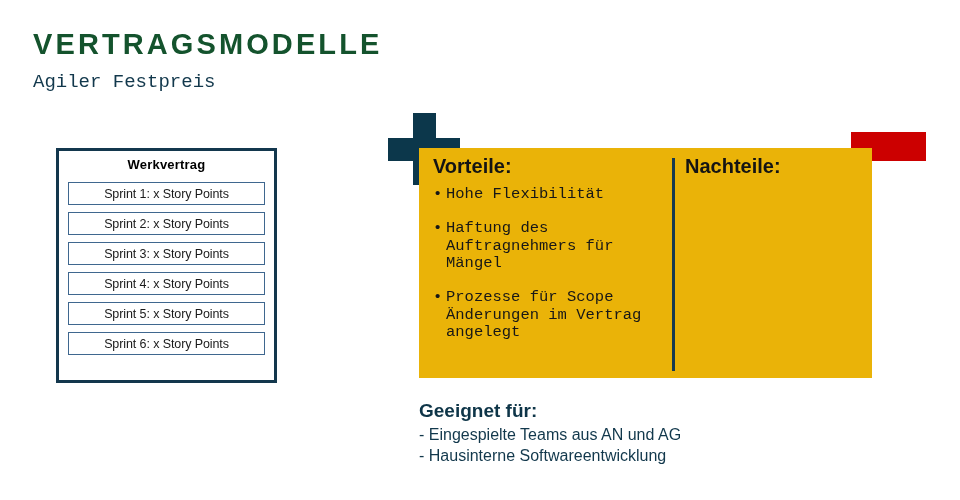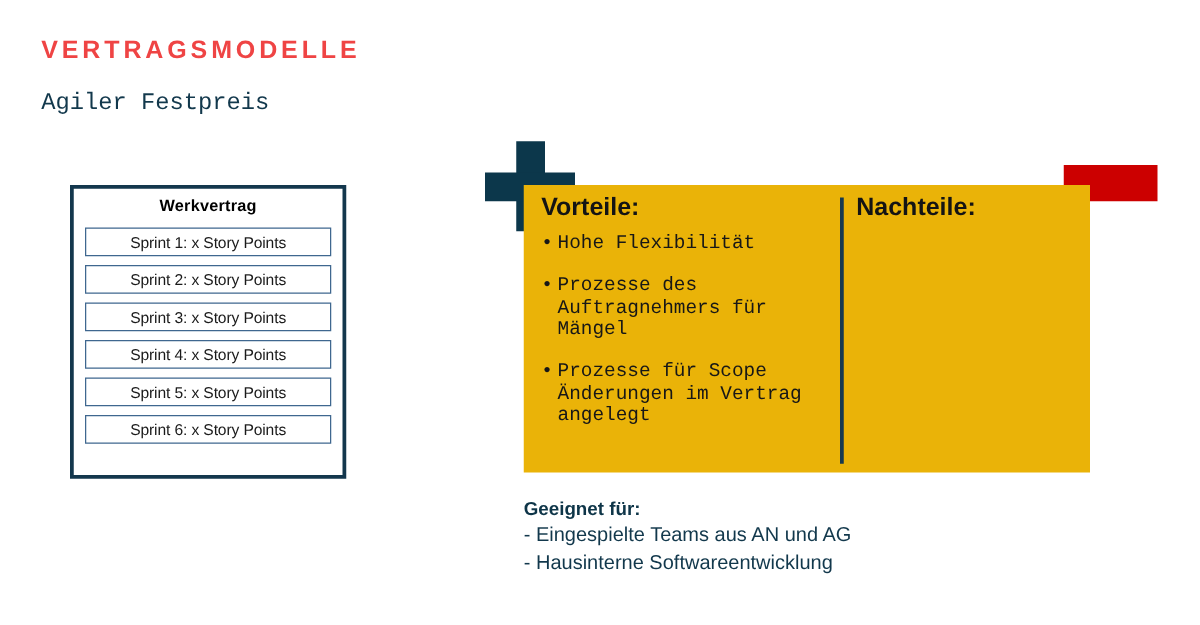--- a/index.html
+++ b/index.html
@@ -21,24 +21,24 @@
     width: 960px;
     height: 500px;
     background: #ffffff;
   }
 
   
   .title {
     position: absolute;
     left: 33px;
     top: 29px;
-    font-size: 20px;
+    font-size: 29px;
     font-weight: bold;
     letter-spacing: 3.1px;
-    color: #ef4444;
+    color: #14532d;
     line-height: 1.1;
     white-space: nowrap;
   }
   .subtitle {
     position: absolute;
     left: 33px;
     top: 71px;
     font-size: 19px;
     font-weight: normal;
     color: #12384c;
@@ -184,21 +184,21 @@
   }
 
   
   .suited {
     position: absolute;
     left: 419px;
     top: 398px;
     width: 520px;
   }
   .suited-heading {
-    font-size: 15px;
+    font-size: 19px;
     font-weight: bold;
     color: #0e3548;
     line-height: 1.35;
     white-space: nowrap;
   }
   .suited-line {
     font-size: 16px;
     font-weight: normal;
     color: #12384c;
     line-height: 1.35;
@@ -233,21 +233,21 @@
   <div class="red-mark"></div>
 
   <div class="proscons-panel">
 
     <div class="divider"></div>
 
     <div class="col col-pros">
       <div class="col-heading">Vorteile:</div>
       <div class="bullets">
         <div class="bullet">Hohe Flexibilität</div>
-        <div class="bullet">Prozesse des Auftragnehmers für Mängel</div>
+        <div class="bullet">Haftung des Auftragnehmers für Mängel</div>
         <div class="bullet">Prozesse für Scope Änderungen im Vertrag angelegt</div>
       </div>
     </div>
 
     <div class="col col-cons">
       <div class="col-heading">Nachteile:</div>
     </div>
   </div>
 
   <div class="suited">

